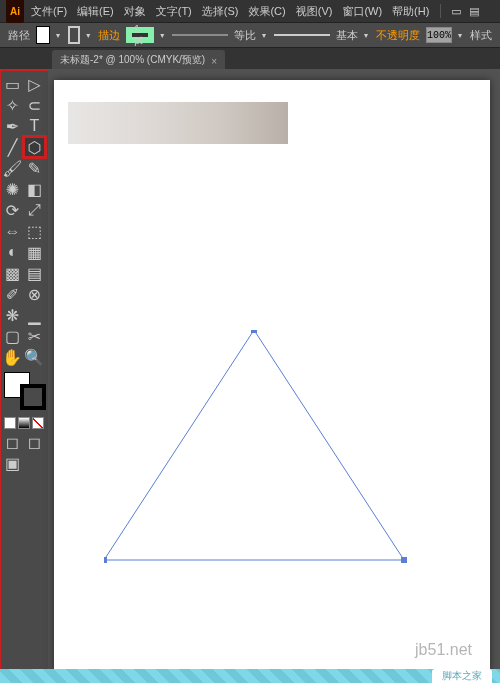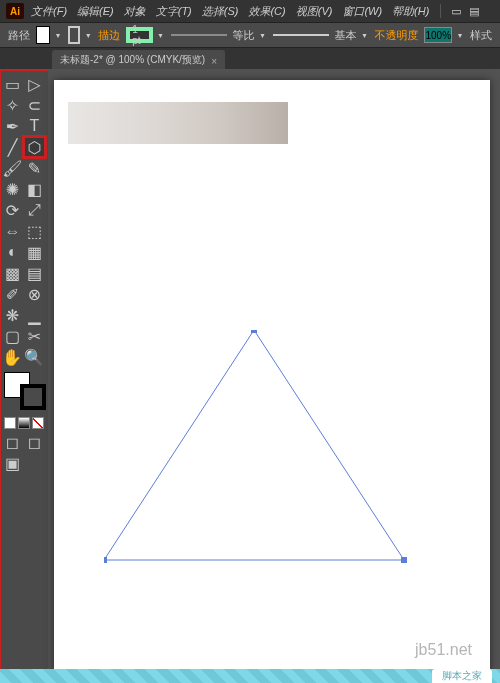--- a/index.html
+++ b/index.html
@@ -1,34 +1,34 @@
 <!DOCTYPE html>
 <html><head>
 <meta charset="utf-8">
 <style>
 * { margin: 0; padding: 0; box-sizing: border-box; font-family: "Microsoft YaHei", sans-serif; }
 body { width: 500px; height: 683px; background: #333333; overflow: hidden; position: relative; }
 
 
 .menubar { height: 22px; background: #333; display: flex; align-items: center; padding: 0 6px; gap: 4px; color: #ccc; font-size: 11px; }
-.ai-logo { width: 18px; height: 16px; background: #2a0a00; color: #ff9a00; display: flex; align-items: center; justify-content: center; font-weight: bold; font-size: 10px; border-radius: 2px; }
-.menu-item { padding: 2px 3px; cursor: pointer; font-style: italic; }
+.ai-logo { width: 18px; height: 24px; background: #2a0a00; color: #ff9a00; display: flex; align-items: center; justify-content: center; font-weight: bold; font-size: 10px; border-radius: 2px; }
+.menu-item { padding: 2px 3px; cursor: pointer; }
 .menu-sep { width: 1px; height: 14px; background: #555; margin: 0 4px; }
 .doc-icon { width: 14px; height: 14px; display: inline-flex; align-items: center; justify-content: center; color: #ccc; }
 
 
 .controlbar { height: 26px; background: #4a4a4a; border-top: 1px solid #222; border-bottom: 1px solid #222; display: flex; align-items: center; padding: 12px 8px; gap: 6px; color: #ccc; font-size: 11px; }
 .controlbar .label { white-space: nowrap; }
 .swatch { width: 22px; height: 18px; background: #fff; border: 1px solid #000; }
 .dd-arrow { width: 10px; font-size: 8px; color: #ccc; }
 .stroke-swatch { width: 18px; height: 18px; background: #4a4a4a; border: 2px solid #ccc; }
 .orange { color: #ff9a00; font-family: Liberation Serif, serif; }
-.val-input { width: 36px; height: 16px; background: #333; border: 4px solid #86efac; color: #ccc; font-size: 10px; padding: 0 2px; display: flex; align-items: center; }
+.val-input { width: 36px; height: 16px; background: #333; border: 6px solid #86efac; color: #ccc; font-size: 10px; padding: 0 2px; display: flex; align-items: center; }
 .profile { width: 56px; height: 14px; display: flex; align-items: center; }
-.opacity-box { width: 36px; height: 16px; background: #0f766e; color: #000; font-size: 10px; display: flex; align-items: center; justify-content: center; border: 1px solid #888; }
+.opacity-box { width: 36px; height: 16px; background: #a3a3a3; color: #000; font-size: 10px; display: flex; align-items: center; justify-content: center; border: 1px solid #888; font-family: Liberation Mono, monospace; }
 
 
 .tabbar { height: 22px; background: #333; display: flex; align-items: flex-end; padding-left: 52px; }
 .tab { height: 20px; background: #4a4a4a; color: #ccc; font-size: 10px; padding: 3px 8px; display: flex; align-items: flex-end; gap: 6px; border-top-left-radius: 3px; border-top-right-radius: 3px; }
 .tab-close { font-size: 10px; color: #aaa; }
 
 
 .main { display: flex; height: calc(683px - 70px); outline: 2px solid #cc2020; outline-offset: -1px; }
 
 

